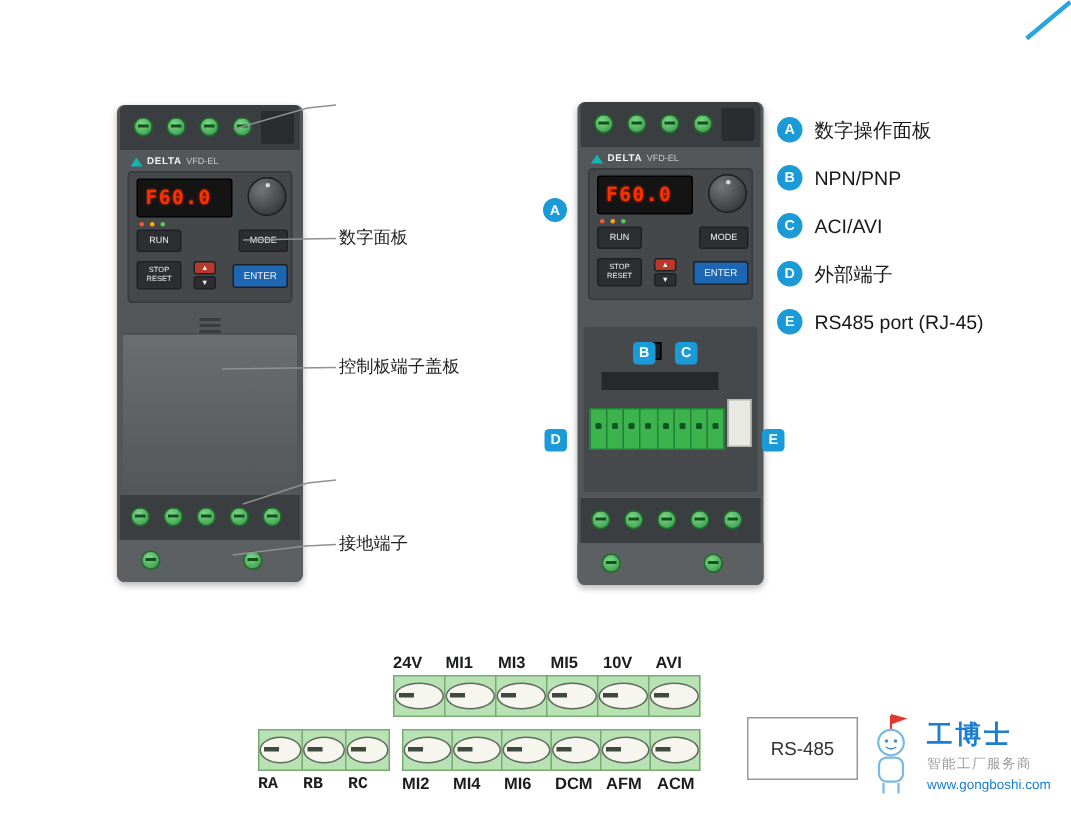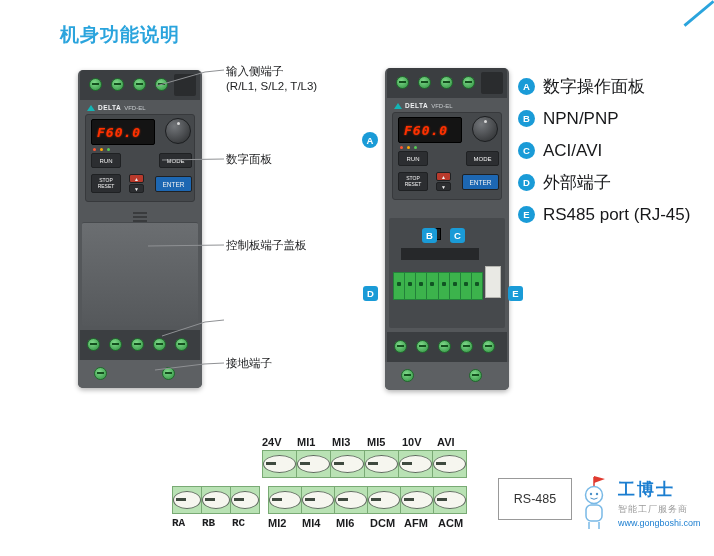--- a/index.html
+++ b/index.html
@@ -19,21 +19,21 @@
   .dev-top { position:absolute; left:2px; top:0; width:120px; height:30px; background:#3b3e41; border-radius:4px 4px 0 0; }
   .top-block { position:absolute; right:4px; top:4px; width:22px; height:22px; background:#2a2c2e; border-radius:2px; }
   .screw-g { position:absolute; width:13px; height:13px; border-radius:50%;
              background:radial-gradient(circle at 40% 35%, #7fd98a, #2f9140); border:1px solid #1f6b2c; }
   .screw-g::after { content:""; position:absolute; left:2px; top:4px; width:7px; height:2px; background:#14501e; }
   .dev-brand { position:absolute; left:9px; top:34px; display:flex; align-items:center; gap:3px; }
   .delta-tri { width:0; height:0; border-left:4px solid transparent; border-right:4px solid transparent; border-bottom:6px solid #13b5b5; }
   .brand-txt { font-size:6.5px; font-weight:bold; color:#f0f2f4; letter-spacing:.5px; }
   .model-txt { font-size:6px; color:#c6cacd; }
   .dev-panel { position:absolute; left:7px; top:44px; width:110px; height:88px; background:#45484b; border:1px solid #37393c; border-radius:3px; }
-  .display { position:absolute; left:5px; top:4px; width:64px; height:26px; background:#141414; border:1px solid #000; border-radius:2px; display:flex; align-items:center;font-style:italic; }
+  .display { position:absolute; left:5px; top:4px; width:64px; height:26px; background:#141414; border:1px solid #000; border-radius:2px; display:flex; align-items:center; }
   .disp-val { font-family:"DejaVu Sans Mono",monospace; font-weight:bold; font-size:13px; color:#ff3000; letter-spacing:1px; padding-left:5px; text-shadow:0 0 2px rgba(255,60,0,.8); }
   .leds { position:absolute; left:7px; top:33px; display:flex; gap:4px; }
   .leds i { width:3px; height:3px; border-radius:50%; display:block; }
   .leds i:nth-child(1){background:#ff5533;} .leds i:nth-child(2){background:#ffaa00;} .leds i:nth-child(3){background:#55cc55;}
   .knob { position:absolute; left:79px; top:3px; width:26px; height:26px; border-radius:50%;
           background:radial-gradient(circle at 35% 30%, #73767a, #27292b); border:1px solid #1c1e20; }
   .knob::after { content:""; position:absolute; left:11px; top:3px; width:3px; height:3px; border-radius:50%; background:#d8d8d8; }
   .keys { position:absolute; left:3px; top:38px; width:104px; height:46px; }
   .key { position:absolute; border:1px solid #1f2123; border-radius:2px; background:#2c2e31; color:#f2f2f2;
          font-size:6px; display:flex; align-items:center; justify-content:center; text-align:center; }
@@ -60,21 +60,21 @@
 
   
   .lines { position:absolute; left:0; top:0; pointer-events:none; }
   .lines polyline { fill:none; stroke:#8f9194; stroke-width:1; }
   .callout { position:absolute; left:226px; font-size:11.5px; color:#1c1d1f; line-height:15px; }
   .badge { position:absolute; width:15px; height:15px; background:#1a9bd7; color:#fff; font-size:9.5px; font-weight:bold;
            display:flex; align-items:center; justify-content:center; border-radius:3px; }
   .badge.round { width:16px; height:16px; border-radius:50%; }
   .legend-row { position:absolute; left:518px; display:flex; align-items:center; gap:8px; height:17px; }
   .legend-row .badge { position:static; flex:0 0 17px; width:17px; height:17px; border-radius:50%; }
-  .legend-label { font-size:17px; color:#17181a; }
+  .legend-label { font-size:13px; color:#17181a; }
 
   
   .t-labels { position:absolute; display:flex; }
   .t-labels span { font-size:11px; font-weight:bold; color:#1b1c1e; }
   .t-row { position:absolute; display:flex; }
   .t-cell { height:28px; background:#b9e2b4; border:1px solid #79aa74; margin-right:-1px;
             display:flex; align-items:center; justify-content:center; }
   .t-cell:last-child { margin-right:0; }
   .w35 span, .w35 .t-cell { width:35px; }
   .w30 span, .w30 .t-cell { width:30px;font-family:Liberation Mono, monospace; }
@@ -89,21 +89,20 @@
   .wm-text { display:flex; flex-direction:column; gap:2px; }
   .wm-brand { font-size:17px; font-weight:bold; color:#1b7ed0; letter-spacing:2px; }
   .wm-tag { font-size:9px; color:#9a9a9a; letter-spacing:1px; }
   .wm-url { font-size:9px; color:#1b7ed0; }
 </style>
 </head>
 <body>
 
 <div class="canvas">
 
-  <div class="sec-title t1">机身功能说明</div>
   <div class="corner"></div>
 
   <div class="device dev-left">
     <div class="dev-top">
       <span class="screw-g" style="left:9px;top:8px"></span>
       <span class="screw-g" style="left:31px;top:8px"></span>
       <span class="screw-g" style="left:53px;top:8px"></span>
       <span class="screw-g" style="left:75px;top:8px"></span>
       <span class="top-block"></span>
     </div>
@@ -219,24 +218,20 @@
   <span class="badge" style="left:508px;top:286px">E</span>
 
   <svg class="lines" width="714" height="556" viewBox="0 0 714 556">
     <polyline points="156,86 205,72 224,70"></polyline>
     <polyline points="162,160 224,159"></polyline>
     <polyline points="148,246 224,245"></polyline>
     <polyline points="162,336 205,322 224,320"></polyline>
     <polyline points="155,370 204,364 224,363"></polyline>
   </svg>
 
-  <div class="callout" style="top:64px">
-    <div>输入侧端子</div>
-    <div>(R/L1, S/L2, T/L3)</div>
-  </div>
   <div class="callout" style="top:152px">
     <div>数字面板</div>
   </div>
   <div class="callout" style="top:238px">
     <div>控制板端子盖板</div>
   </div>
   <div class="callout" style="top:356px">
     <div>接地端子</div>
   </div>
 

